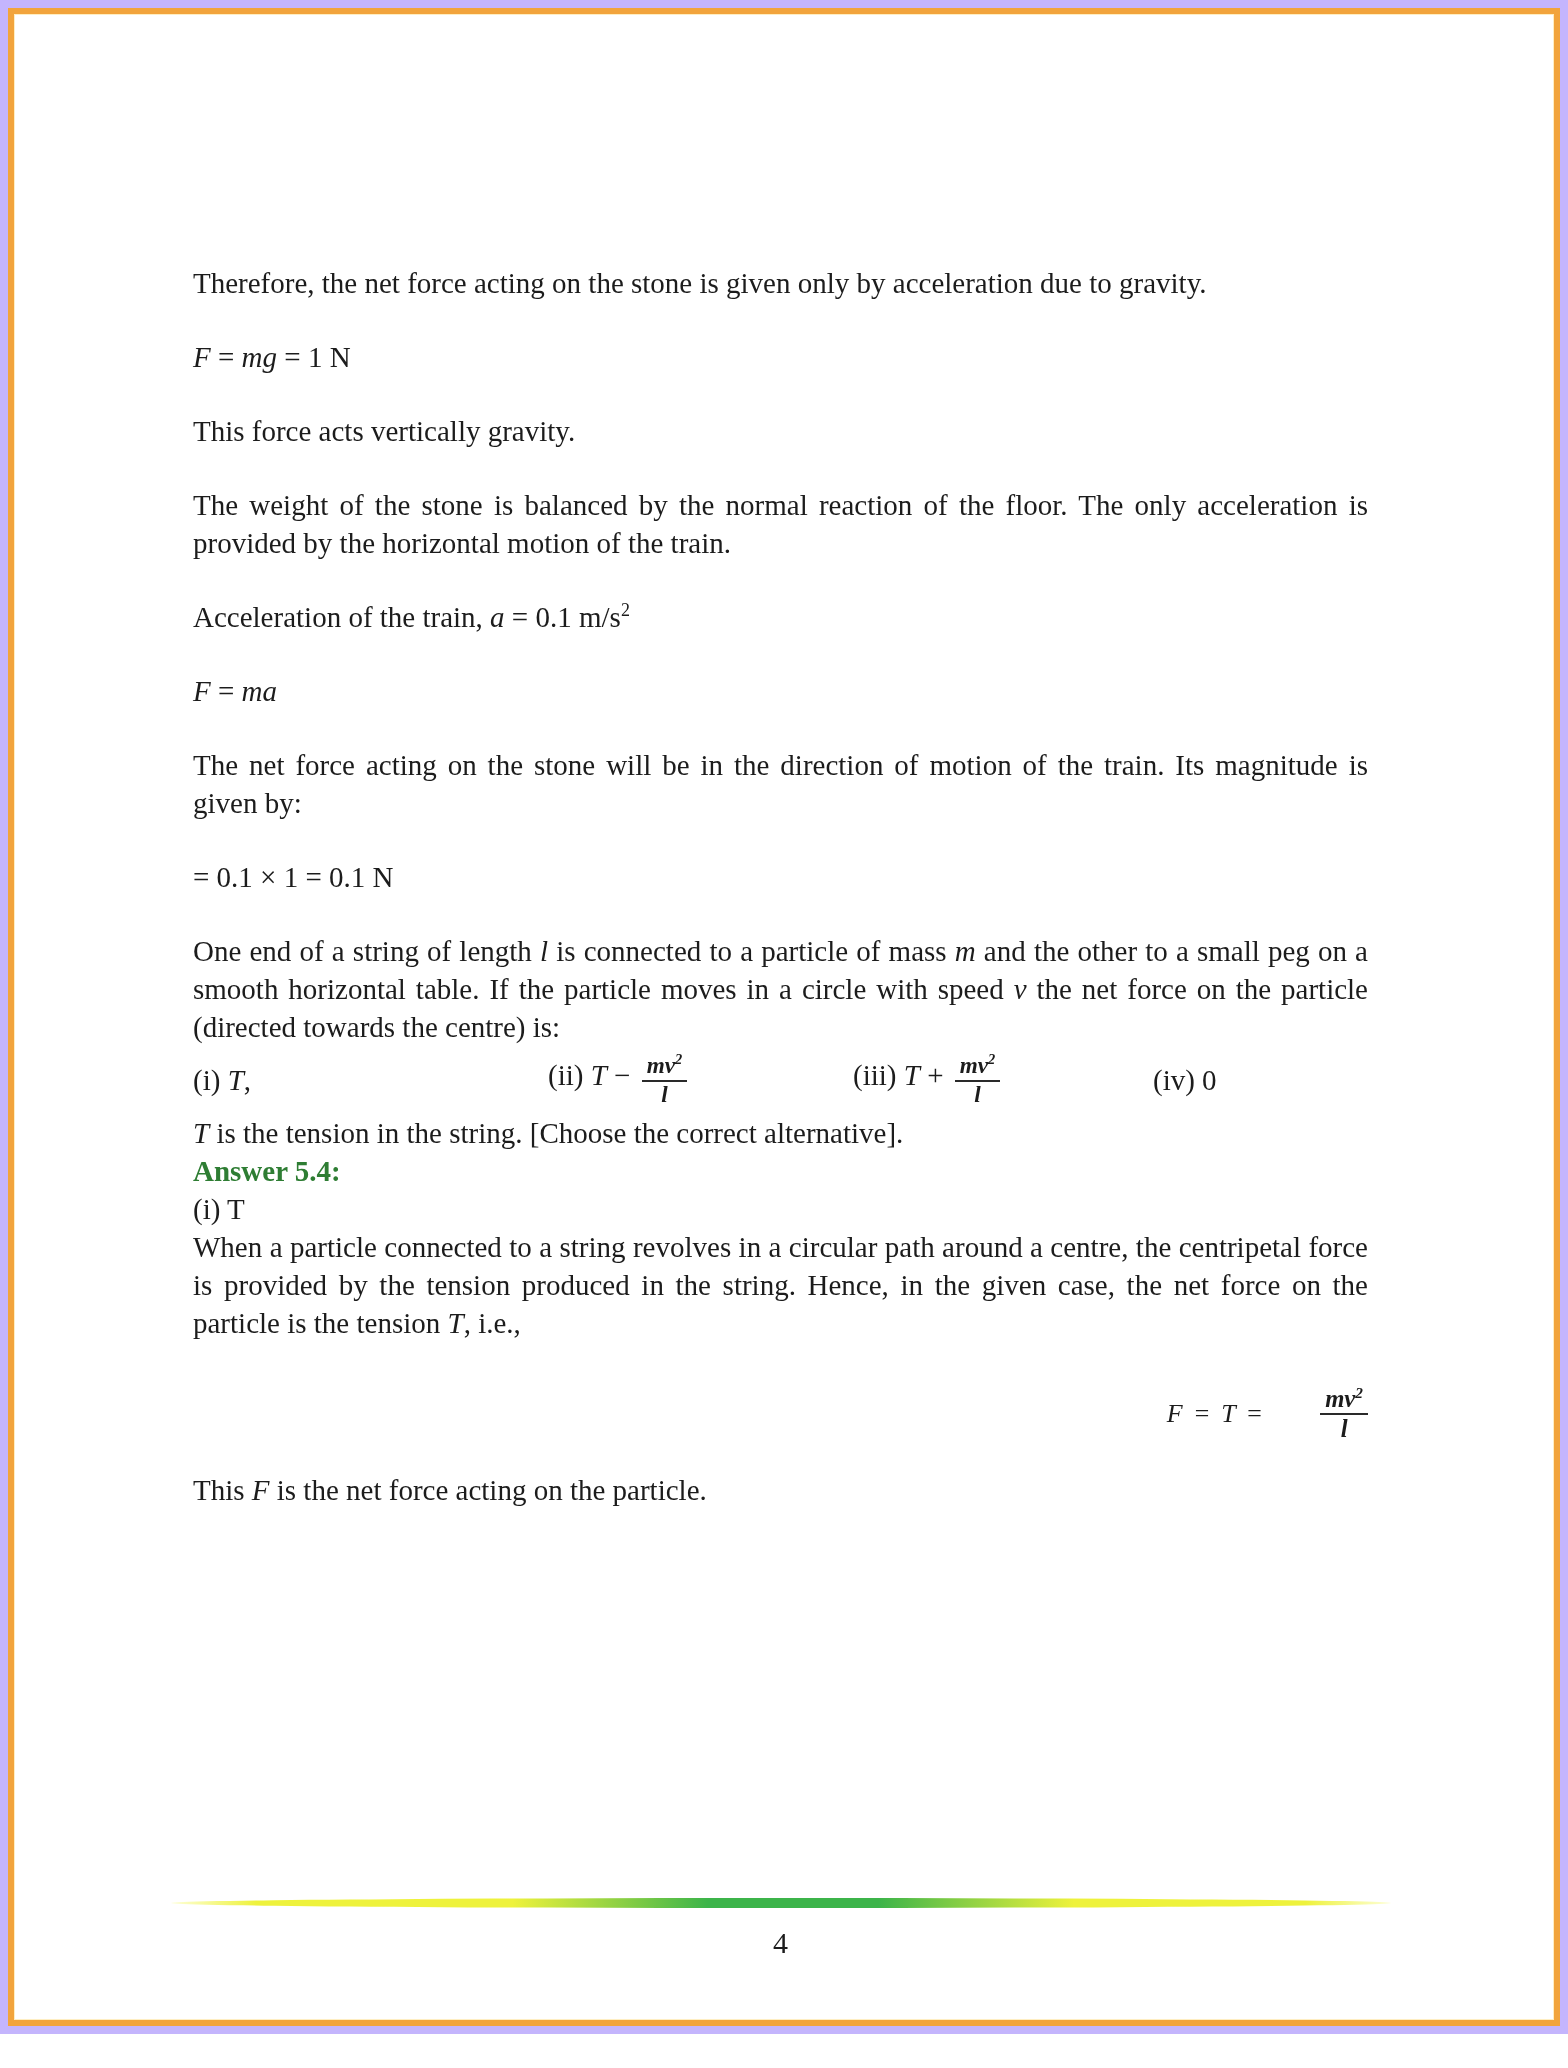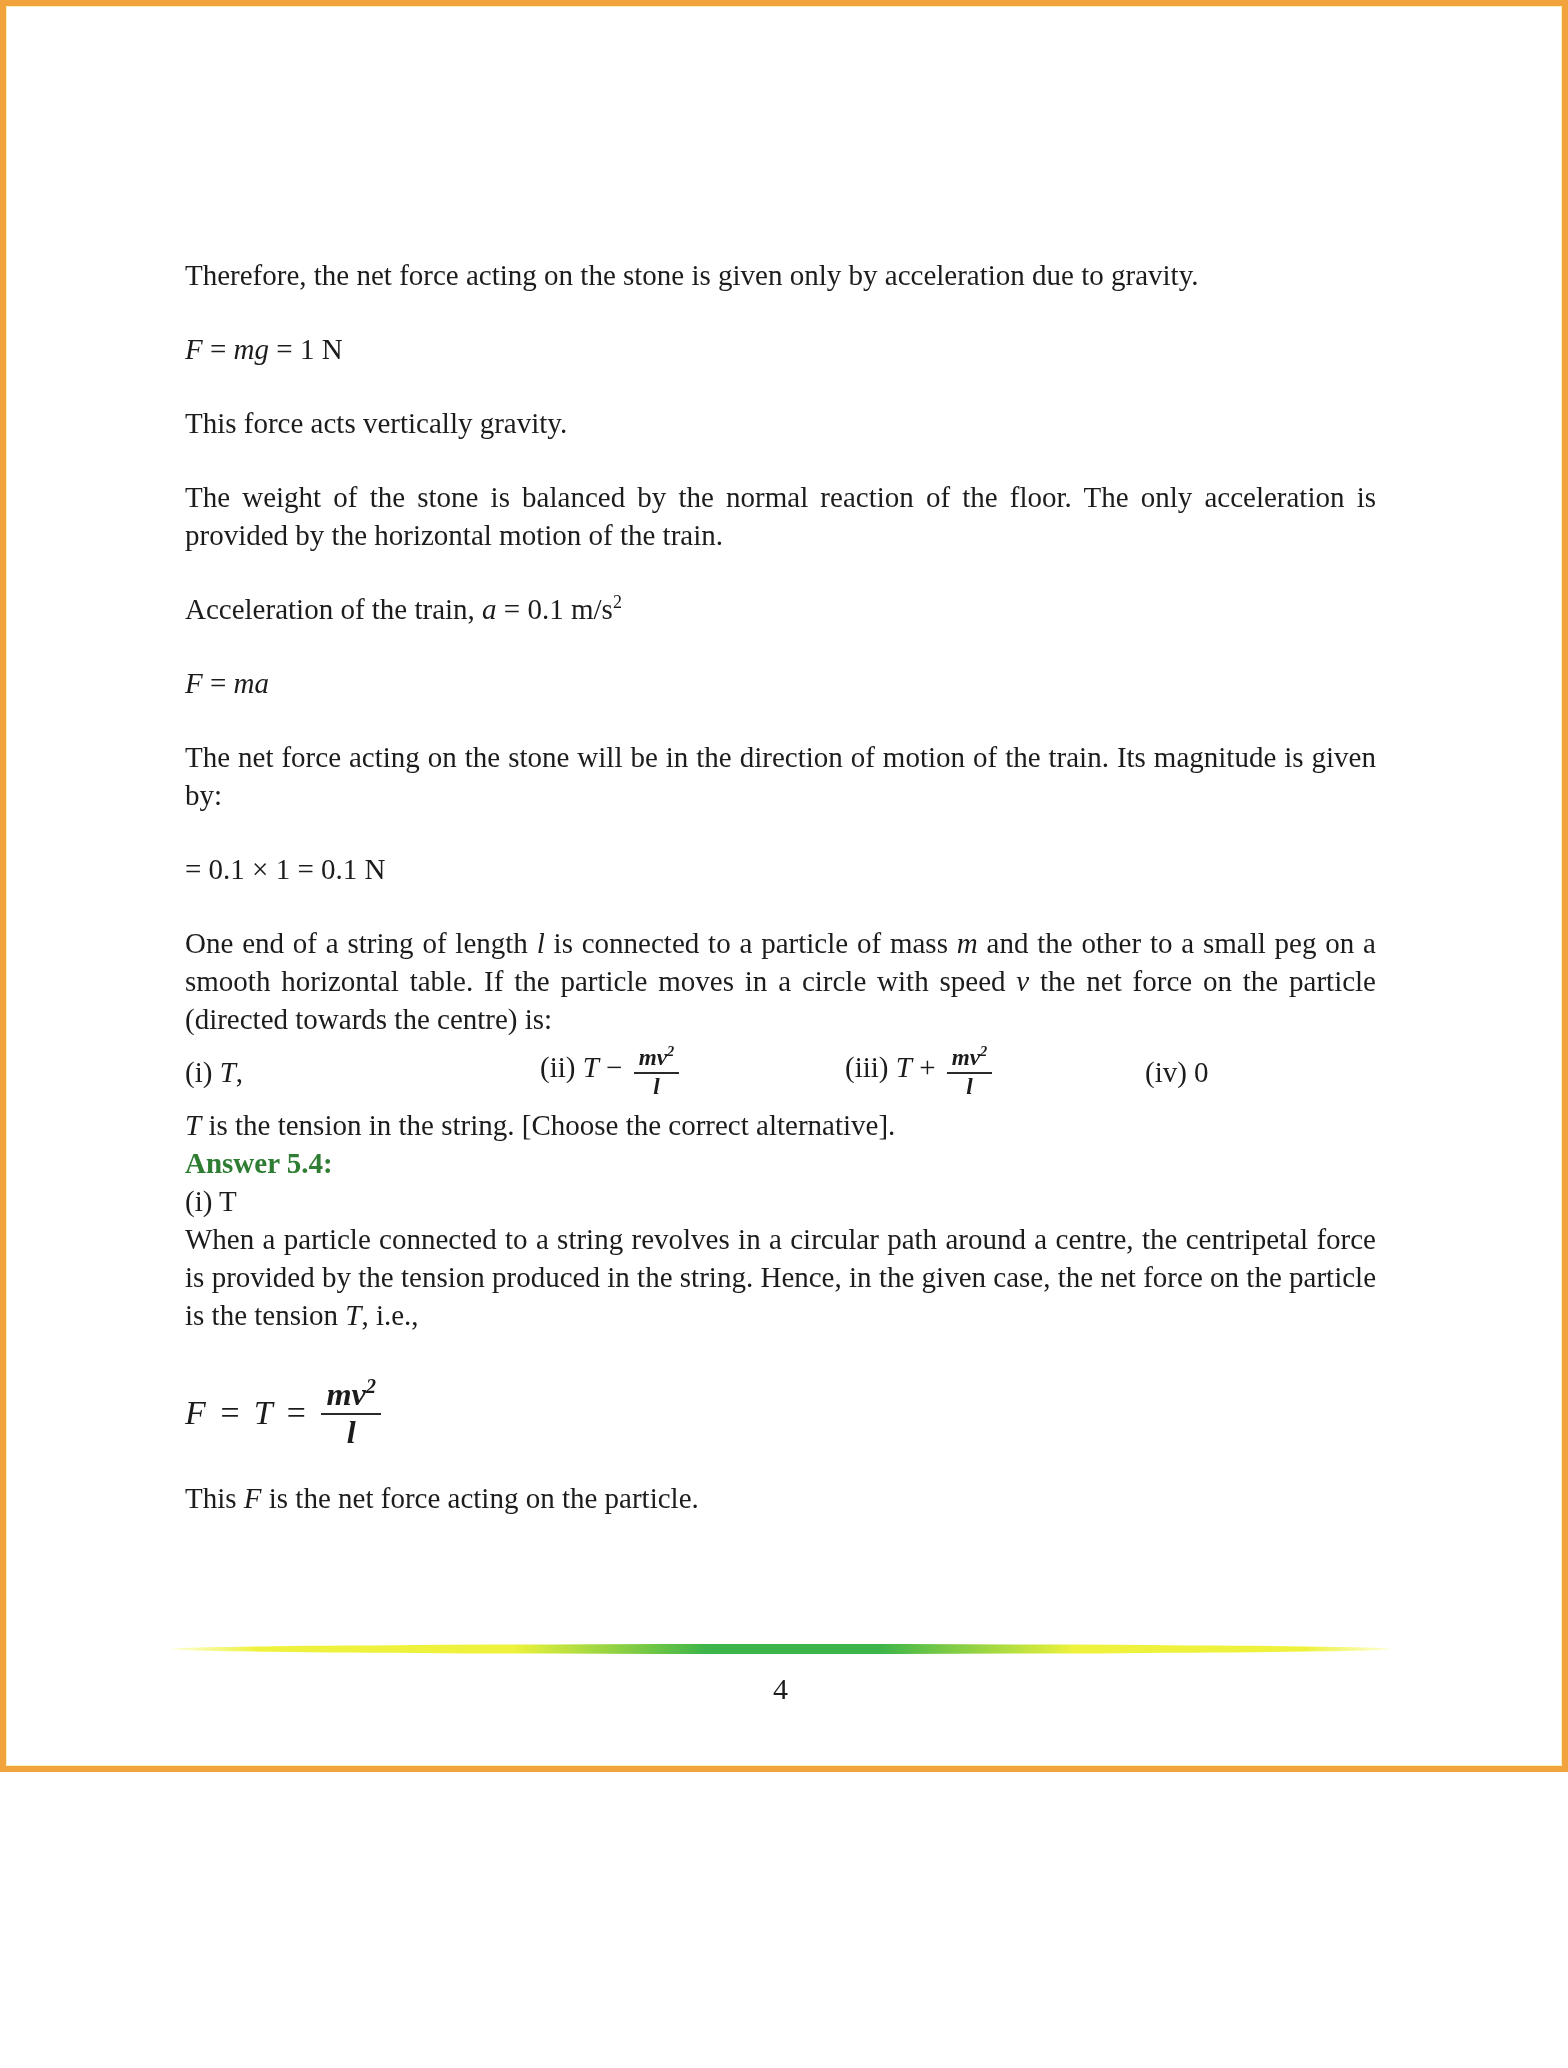--- a/index.html
+++ b/index.html
@@ -6,36 +6,36 @@
     --border-orange:#f2a43c;
     --question-red:#e02a50;
     --answer-green:#2e7d33;
     --text-black:#1c1c1c;
     --divider-yellow:#eef23c;
     --divider-green:#3cb44a;
   }
   *{margin:0;padding:0;box-sizing:border-box;}
   html,body{background:#fff;}
   body{width:1568px;height:2068px;font-family:"Liberation Serif","DejaVu Serif",serif;color:var(--text-black);}
-  .page{width:1568px;height:1772px;padding:0;background:#c4b5fd;}
+  .page{width:1568px;height:2034px;padding:8px;background:#c4b5fd;}
   .frame{width:100%;height:100%;border:6px solid var(--border-orange);box-shadow:inset 0 0 0 1px #ffeec2;display:flex;flex-direction:column;background:#fff;}
   .content{flex:1 1 auto;display:flex;flex-direction:column;padding:250px 186px 0 179px;font-size:29px;line-height:38px;}
   .para{margin-bottom:36px;}
   .just{text-align:justify;}
   .tight{margin-bottom:0;}
   .mi{font-style:italic;}
   sup{font-size:0.62em;line-height:0;vertical-align:super;}
   .q-heading{color:var(--question-red);font-weight:bold;margin-top:22px;}
   .a-heading{color:var(--answer-green);font-weight:bold;}
   .d-label{color:var(--answer-green);font-weight:bold;}
   .options-row{display:grid;grid-template-columns:355px 305px 300px auto;align-items:center;min-height:64px;margin:2px 0 2px 0;}
   .frac{display:inline-block;vertical-align:-0.72em;text-align:center;line-height:1.02;font-size:0.8em;margin-left:4px;font-weight:bold;}
   .frac .num{display:block;border-bottom:2px solid #2a2a2a;padding:0 5px 2px 5px;}
   .frac .den{display:block;padding-top:1px;}
-  .formula-block{display:flex;justify-content:flex-start;align-items:center;margin:44px 0 30px 0;font-size:34px;font-style:italic;}
+  .formula-block{display:flex;justify-content:flex-end;align-items:center;margin:44px 0 30px 0;font-size:26px;font-style:italic;gap:43px;}
   .formula-block .frac{font-size:0.95em;vertical-align:middle;margin-left:12px;}
   .formula-block .lhs{letter-spacing:2px;}
   .footer{margin-top:auto;display:flex;flex-direction:column;align-items:center;padding-bottom:56px;}
   .divider{width:1220px;height:10px;border-radius:50%;background:linear-gradient(90deg,#fdffd8 0%,var(--divider-yellow) 7%,var(--divider-yellow) 28%,var(--divider-green) 44%,var(--divider-green) 58%,var(--divider-yellow) 74%,var(--divider-yellow) 93%,#fdffd8 100%);}
   .page-number{margin-top:14px;font-size:30px;line-height:42px;}
 </style>
 </head>
 <body>
 
 <div class="page">

